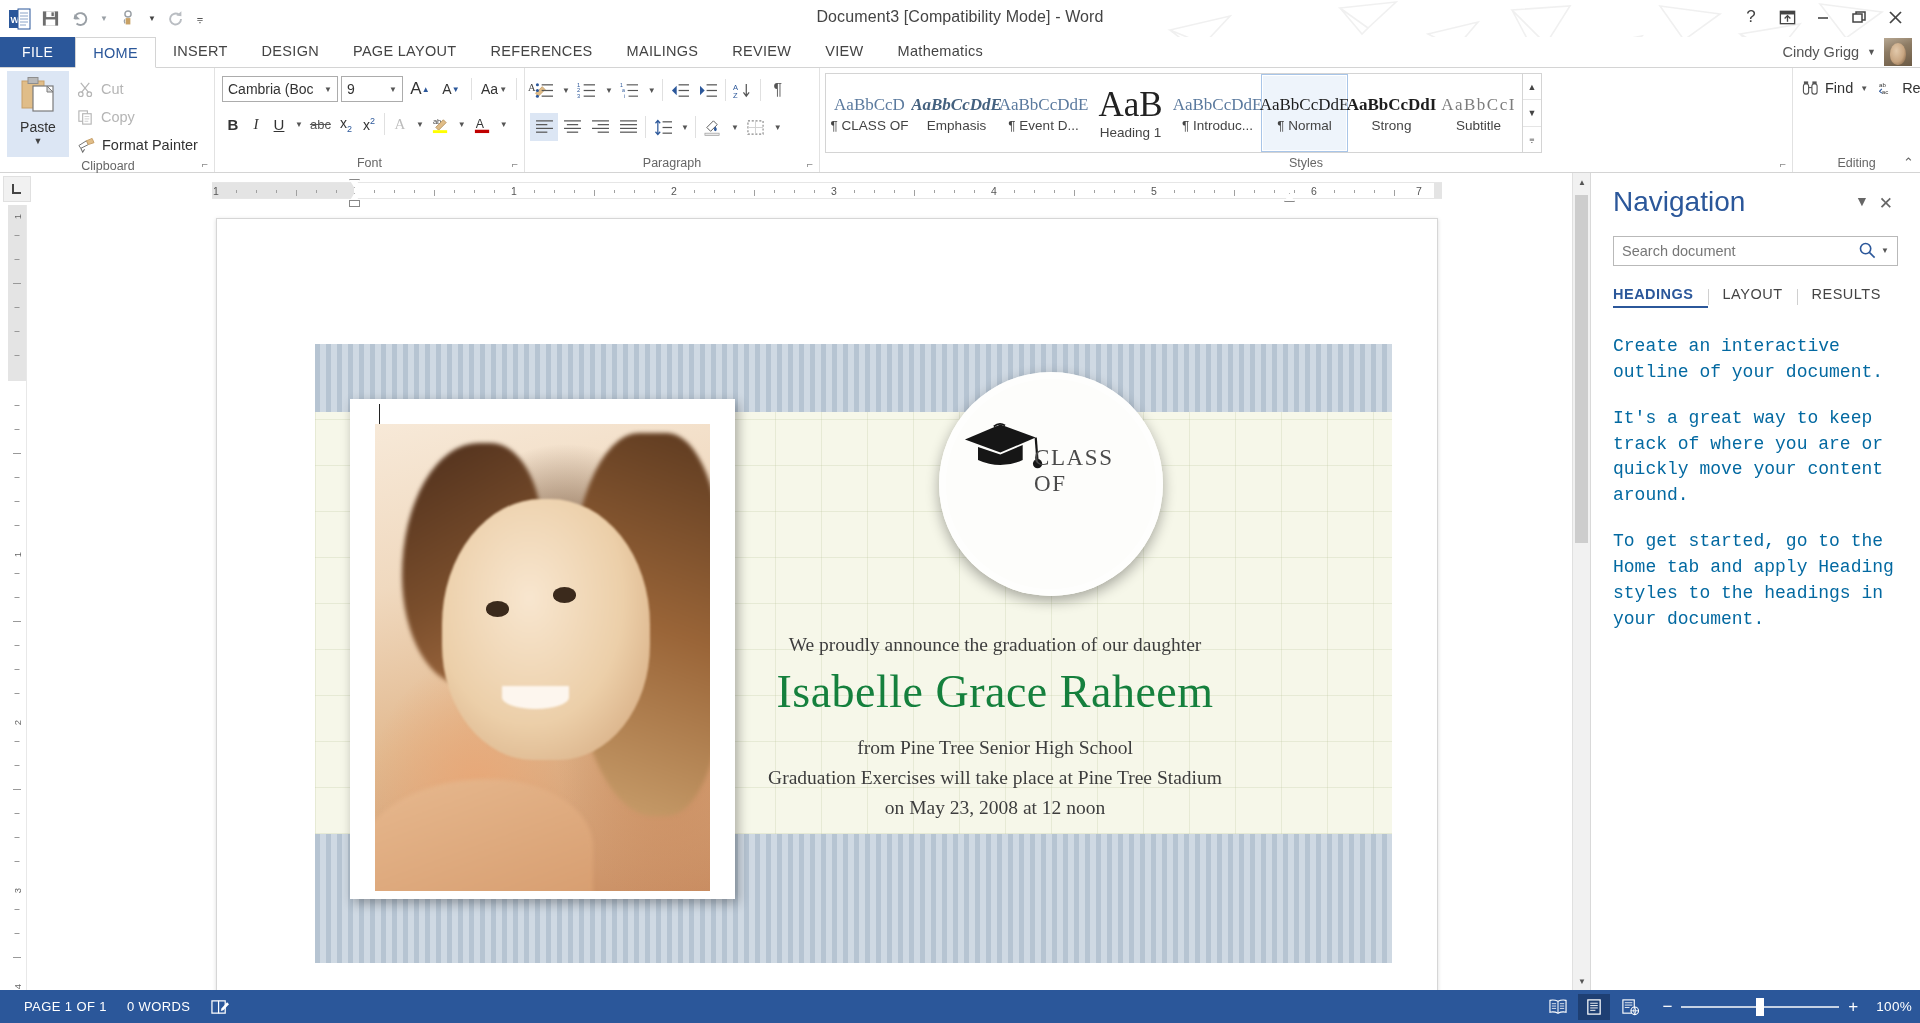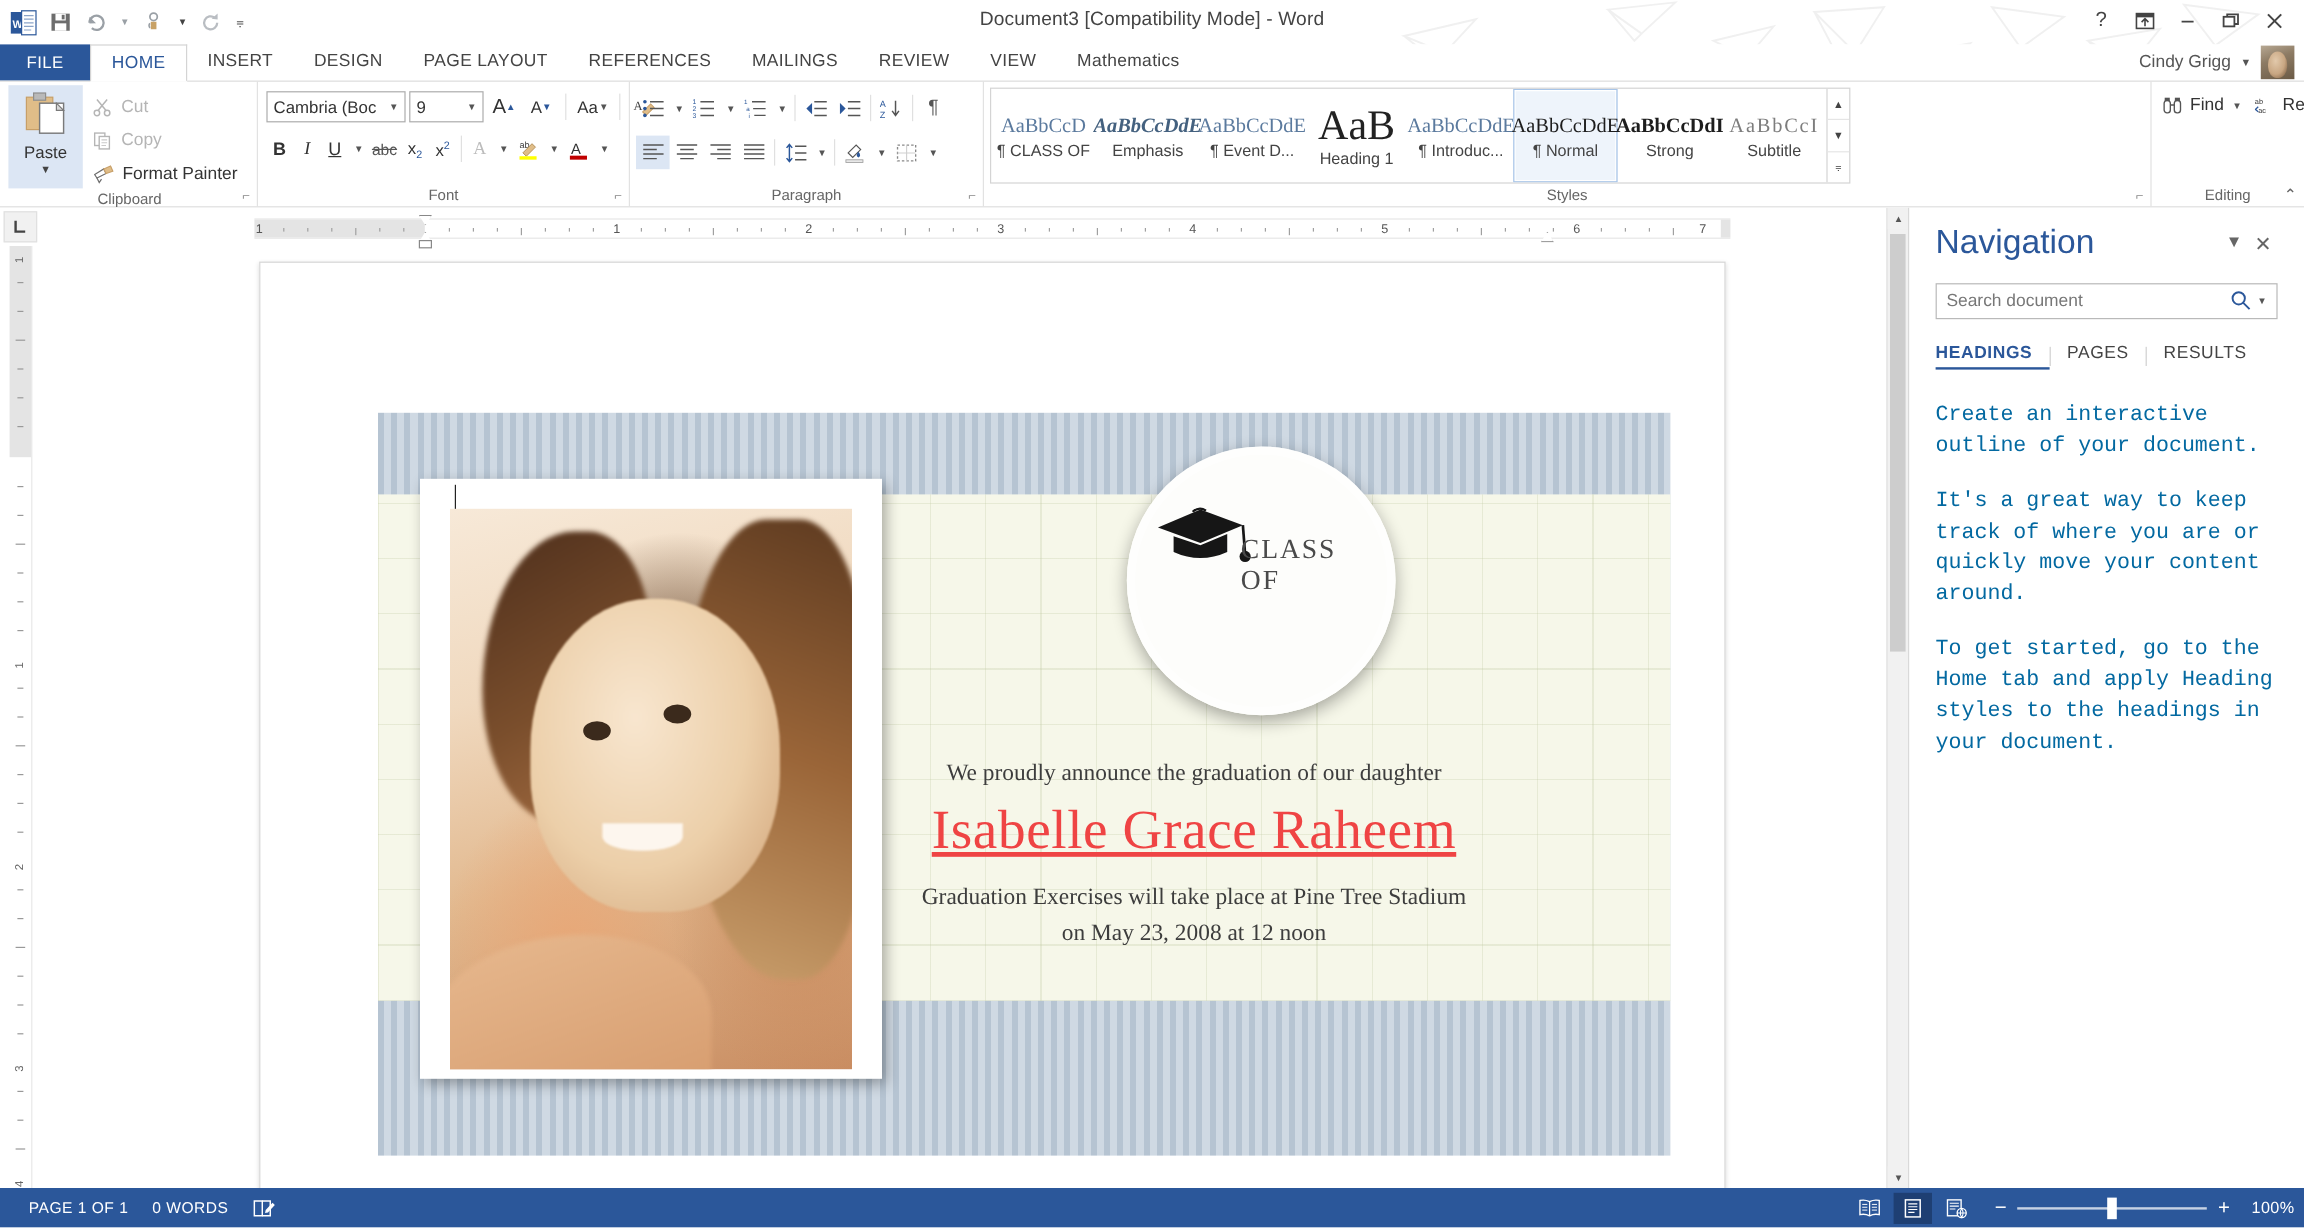--- a/index.html
+++ b/index.html
@@ -282,22 +282,22 @@
     filter: blur(2px);
   }
   .caret-doc {
     position: absolute; left: 29px; top: 5px; width: 1px; height: 26px; background: #222;
   }
   .card-text { position: absolute; left: 310px; top: 290px; width: 740px; text-align: center; z-index: 5;}
   .ct-line1 {
     font-family: "Liberation Serif", serif; font-size: 19.5px; color: #3d3d3d; margin-bottom: 10px;
   }
   .ct-name {
-    font-family: "Liberation Serif", serif; font-size: 46px; color: #ef4444;
-    letter-spacing: 0.5px; margin-bottom: 14px; line-height: 1.15; text-decoration: underline;
+    font-family: "Liberation Serif", serif; font-size: 46px; color: #15803d;
+    letter-spacing: 0.5px; margin-bottom: 14px; line-height: 1.15;
   }
   .ct-line { font-family: "Liberation Serif", serif; font-size: 19.5px; color: #3d3d3d; line-height: 1.55; }
 
   
   .vscroll {
     position: absolute; right: 0; top: 0; bottom: 0; width: 18px;
     background: #f1f1f1; border-left: 1px solid #e0e0e0;
   }
   .vs-btn {
     width: 18px; height: 18px; background: #f1f1f1; display: flex;
@@ -1013,20 +1013,21 @@
                 <div class="eyeL"></div>
                 <div class="eyeR"></div>
                 <div class="smile"></div>
                 <div class="shoulder"></div>
               </div>
             </div>
 
             <div class="card-text">
               <div class="ct-line1">We proudly announce the graduation of our daughter</div>
               <div class="ct-name">Isabelle Grace Raheem</div>
+              <div class="ct-line">from Pine Tree Senior High School</div>
               <div class="ct-line">Graduation Exercises will take place at Pine Tree Stadium</div>
               <div class="ct-line">on May 23, 2008 at 12 noon</div>
             </div>
           </div>
 
         </div>
       </div>
 
       <div class="vscroll">
         <div class="vs-btn">▲</div>
@@ -1049,21 +1050,21 @@
             <circle cx="8" cy="8" r="5.4" fill="none" stroke="#2b579a" stroke-width="1.7"></circle>
             <line x1="12" y1="12" x2="17.5" y2="17.5" stroke="#2b579a" stroke-width="1.7"></line>
           </svg>
         </span>
         <span style="font-size:8px;color:#555;padding:0 4px">▼</span>
       </div>
 
       <div class="nav-tabs">
         <div class="nav-tab active">HEADINGS</div>
         <div class="nav-tabsep"></div>
-        <div class="nav-tab">PAGES</div>
+        <div class="nav-tab">LAYOUT</div>
         <div class="nav-tabsep"></div>
         <div class="nav-tab">RESULTS</div>
       </div>
 
       <div class="nav-body">
         <div class="nav-p">Create an interactive outline of your document.</div>
         <div class="nav-p">It's a great way to keep track of where you are or quickly move your content around.</div>
         <div class="nav-p">To get started, go to the Home tab and apply Heading styles to the headings in your document.</div>
       </div>
     </div>

